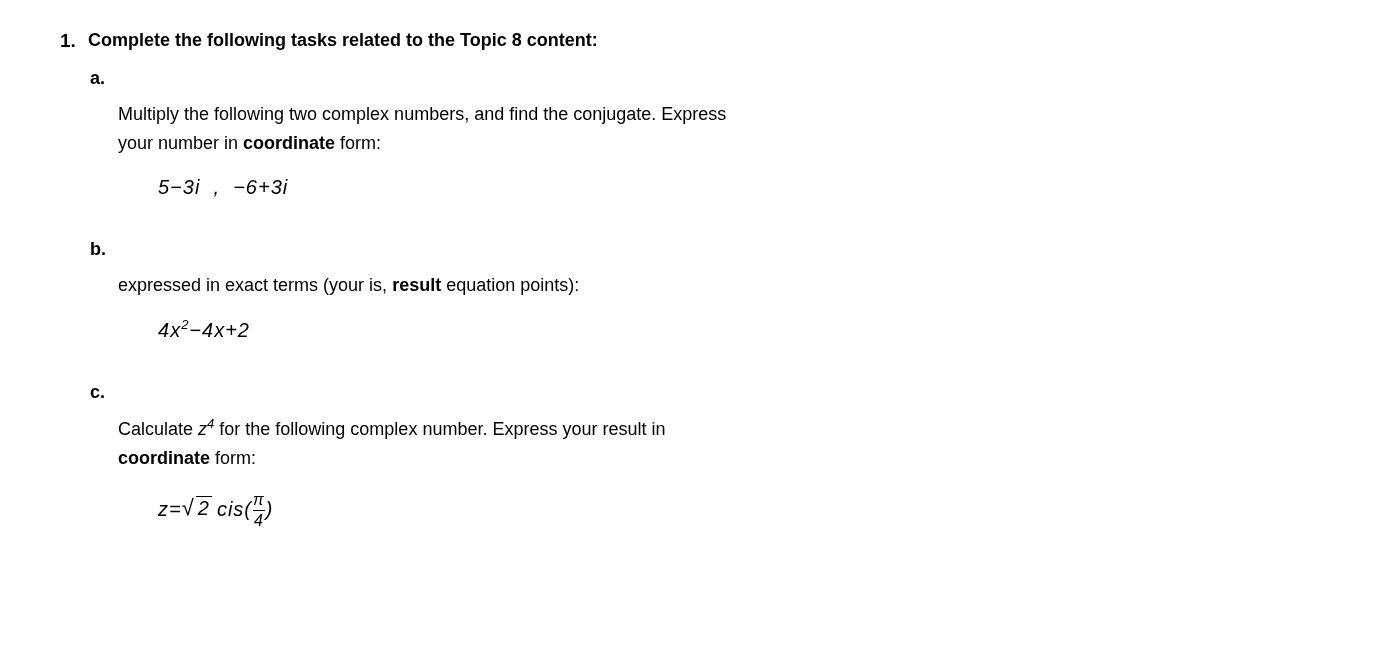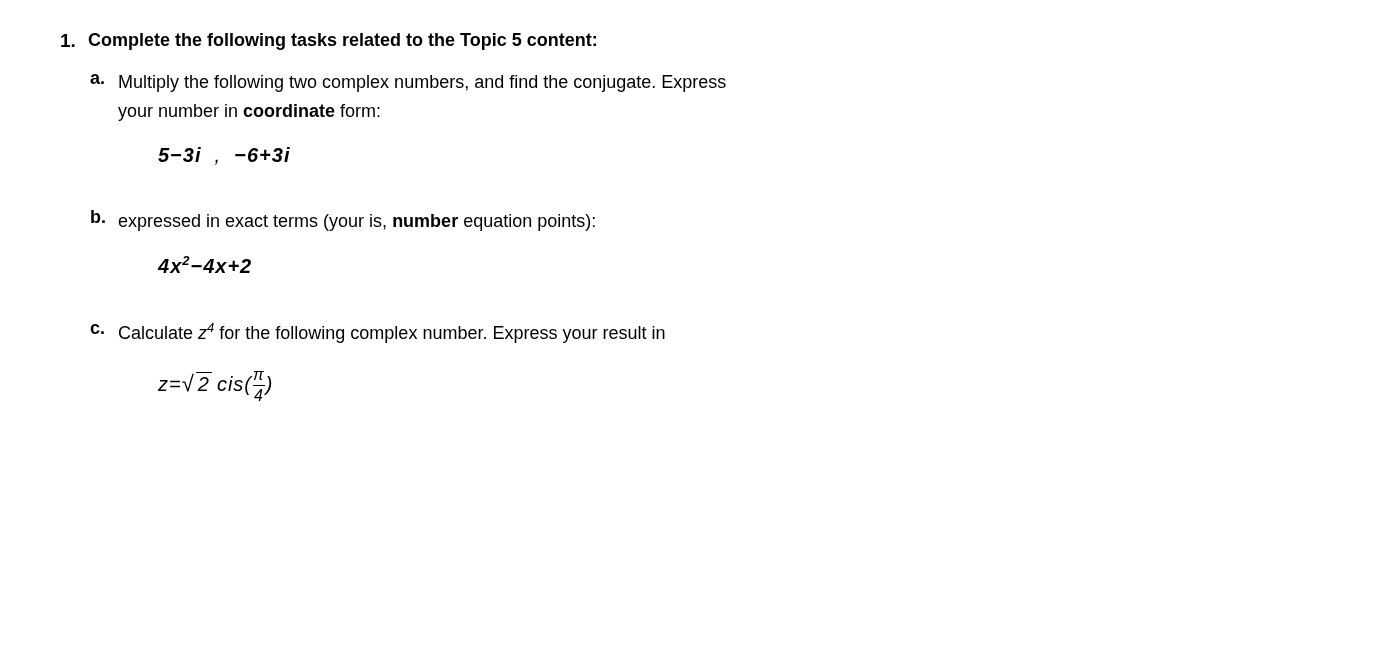--- a/index.html
+++ b/index.html
@@ -21,21 +21,20 @@
     .math-block {
       margin-top: 18px;
       margin-left: 40px;
       font-size: 20px;
       font-style: italic;
       letter-spacing: 1px;
     }
 
     .math-inline {
       font-style: italic;
-      font-weight: bold;
     }
 
     sup {
       font-size: 13px;
       vertical-align: super;
       font-style: italic;
     }
 
     .fraction {
       display: inline-flex;
@@ -98,33 +97,34 @@
     }
 
     .sub-letter {
       min-width: 28px;
       font-weight: bold;
       font-size: 18px;
     }
 
     .sub-content {
       flex: 1;
+      margin-top: 32px;
     }
 
     .text-line {
       line-height: 1.6;
       font-size: 18px;
     }
   </style>
 </head>
 <body>
 
 <div class="question-header">
   <span class="q-num">1.</span>
-  <span class="q-text">Complete the following tasks related to the Topic 5 content:</span>
+  <span class="q-text">Complete the following tasks related to the Topic 8 content:</span>
 </div>
 
 <div class="sub-row" style="margin-bottom: 40px; margin-left: 30px;">
   <div class="sub-letter">
     <span>a.</span>
   </div>
   <div class="sub-content">
     <div class="text-line">Multiply the following two complex numbers, and find the conjugate. Express</div>
     <div class="text-line">
       <span>your number in</span>&nbsp;<strong>coordinate</strong>&nbsp;<span>form:</span>
@@ -134,36 +134,39 @@
     </div>
   </div>
 </div>
 
 <div class="sub-row" style="margin-bottom: 40px; margin-left: 30px;">
   <div class="sub-letter">
     <span>b.</span>
   </div>
   <div class="sub-content">
     <div class="text-line">
-      <span>expressed in exact terms (your is,</span>&nbsp;<strong>number</strong>&nbsp;<span>equation points):</span>
+      <span>expressed in exact terms (your is,</span>&nbsp;<strong>result</strong>&nbsp;<span>equation points):</span>
     </div>
     <div class="math-block">
       <span class="math-inline">4<em>x</em><sup>2</sup>−4<em>x</em>+2</span>
     </div>
   </div>
 </div>
 
 <div class="sub-row" style="margin-bottom: 20px; margin-left: 30px;">
   <div class="sub-letter">
     <span>c.</span>
   </div>
   <div class="sub-content">
     <div class="text-line">
       Calculate <em>z</em><sup>4</sup> for the following complex number. Express your result in
     </div>
+    <div class="text-line">
+      <strong>coordinate</strong> form:
+    </div>
     <div class="math-block" style="font-size: 20px;">
       <em>z</em>=<span class="sqrt-wrapper">
         <span class="sqrt-radical" style="font-style:normal; font-size:22px;">√</span>
           <span class="sqrt-content">2</span>
       </span> <em>cis</em>(<span class="fraction">
           <span class="numer">π</span>
           <span class="denom">4</span>
         </span>)
     </div>
   </div>

